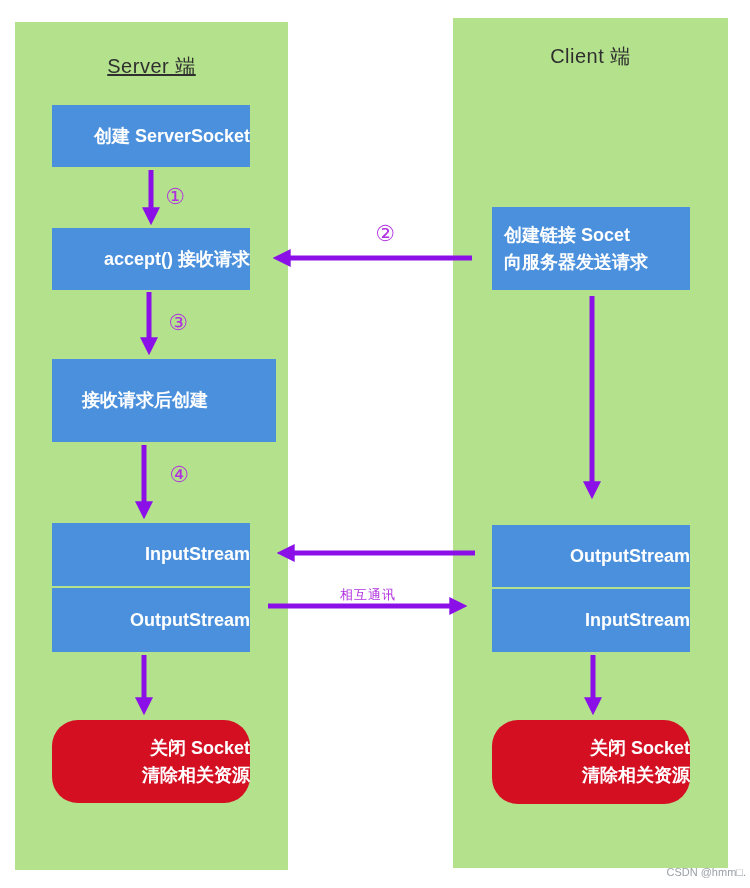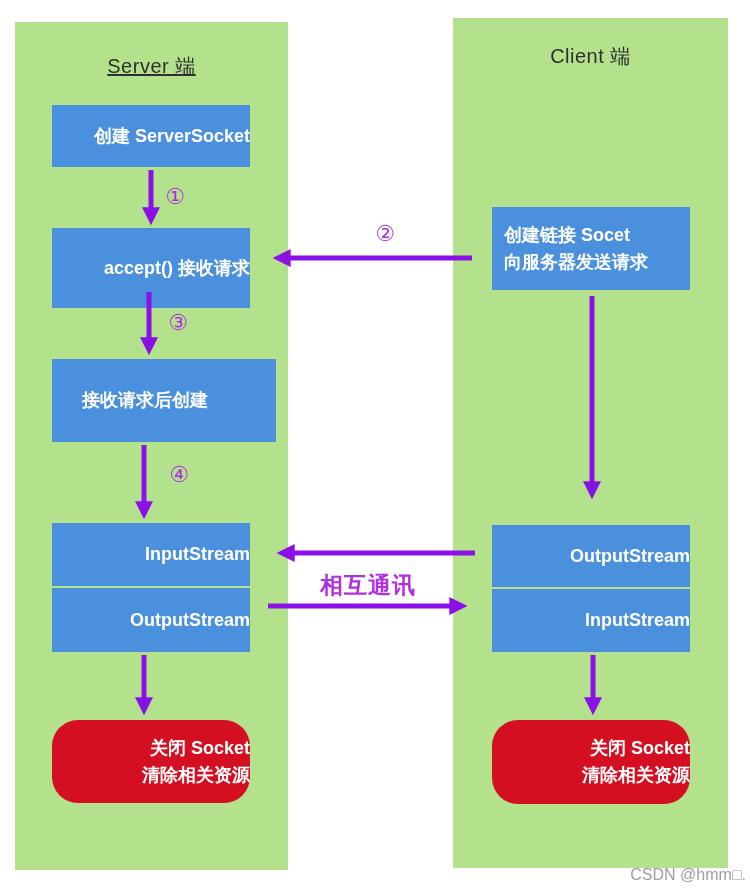--- a/index.html
+++ b/index.html
@@ -21,25 +21,25 @@
   }
   .node.blue{background:var(--blue,#4b90dc);}
   .node.red{background:var(--red,#d40f22);border-radius:26px;}
   .node.center{align-items:flex-end;text-align:center;}
   .node.left{align-items:flex-start;text-align:left;}
   .step-label{
     position:absolute;color:var(--label,#b02fe0);font-size:22px;line-height:22px;
     transform:translateX(-50%);
   }
   .comm-label{
-    position:absolute;color:var(--label,#b02fe0);font-size:23px;font-weight:bold;
-    transform:translateX(-50%);letter-spacing:1px;
+    position:absolute;color:var(--label,#b02fe0);font-size:13px;font-weight:normal;
+    transform:translateX(-50%);letter-spacing:1px;margin-top:16px;
   }
   .watermark{
-    position:absolute;right:4px;top:866px;font-size:16px;color:var(--watermark,#9aa0a6);
+    position:absolute;right:4px;top:866px;font-size:11px;color:var(--watermark,#9aa0a6);
   }
   svg.arrows{position:absolute;left:0;top:0;pointer-events:none;}
   svg.arrows line{stroke:var(--arrow,#8b10e8);stroke-width:5;}
   svg.arrows .ah{fill:var(--arrow,#8b10e8);}
 </style>
 </head>
 <body>
 
 <div class="canvas">
 
@@ -48,21 +48,21 @@
   </div>
 
   <div class="panel" style="left:453px;top:18px;width:275px;height:850px;">
     <div class="panel-title" style="top:25px;">Client 端</div>
   </div>
 
   <div class="node blue center" style="left:52px;top:105px;width:198px;height:62px;">
     <span>创建 ServerSocket</span>
   </div>
 
-  <div class="node blue center" style="left:52px;top:228px;width:198px;height:80px;">
+  <div class="node blue center" style="left:52px;top:228px;width:198px;height:62px;">
     <span>accept() 接收请求</span>
   </div>
 
   <div class="node blue left" style="left:52px;top:359px;width:224px;height:83px;padding-left:30px;">
     <span>接收请求后创建</span>
   </div>
 
   <div class="node blue center" style="left:52px;top:523px;width:198px;height:63px;">
     <span>InputStream</span>
   </div>

